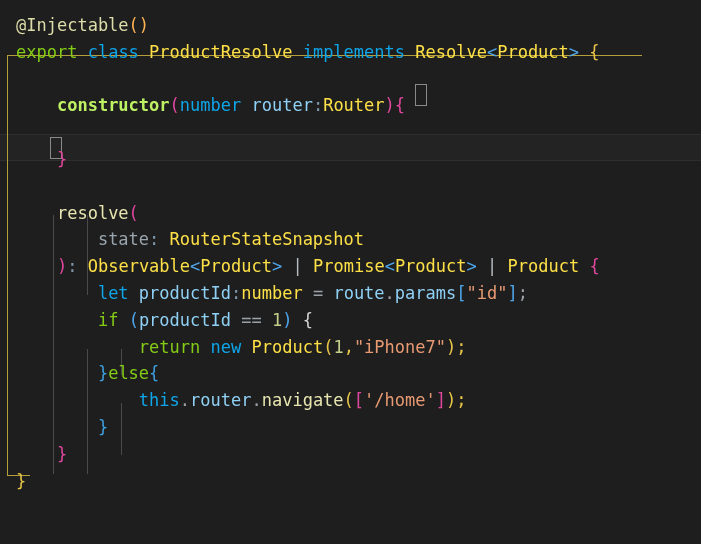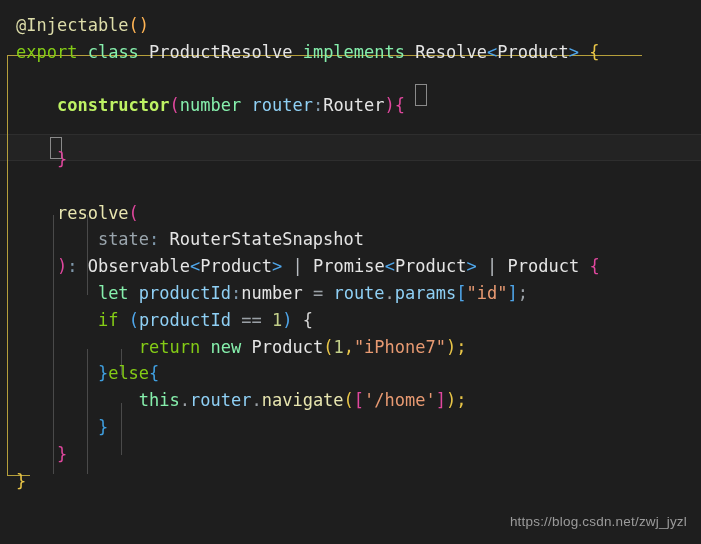--- a/index.html
+++ b/index.html
@@ -31,22 +31,22 @@
     position: relative;
     height: 26.8px;
     white-space: pre;
     padding-left: 4px;
     box-sizing: border-box;
   }
   
   .t-decorator  { color: #ddddaa; }
   .t-paren-gold { color: #ffb454; }
   .t-kw-pink    { color: #84cc16; }
-  .t-kw-blue    { color: #86efac; }
-  .t-type       { color: #e5e5e5; }
+  .t-kw-blue    { color: #0ea5e9; }
+  .t-type       { color: #fde047; }
   .t-angle      { color: #4fa6ea; }
   .t-fn-blue    { color: #bef264; font-weight: bold; }
   .t-paren-pink { color: #e0479e; }
   .t-var-blue   { color: #8fd0f5; }
   .t-punct      { color: #9aa0a6; }
   .t-fn-cream   { color: #e8e6b0; }
   .t-param-blue { color: #9ecbf0; }
   .t-param-gray { color: #9aa5ad; text-align: center; }
   .t-colon      { color: #7f98ab; }
   .t-pipe       { color: #b8bdc2; }
@@ -168,14 +168,13 @@
 
 
     <div class="line"><span>        </span><span class="t-brace-blue">}</span></div>
 
     <div class="line"><span>    </span><span class="t-brace-pink">}</span></div>
 
     <div class="line"><span class="t-brace-gold">}</span></div>
 
   </div>
 
-  <div id="watermark">https://blog.csdn.net/zwj_jyzl</div>
 </div>
 
 </body></html>

